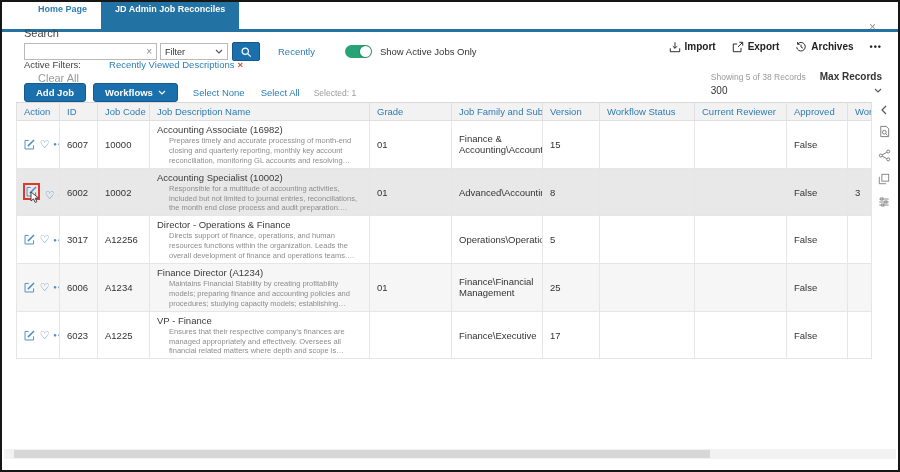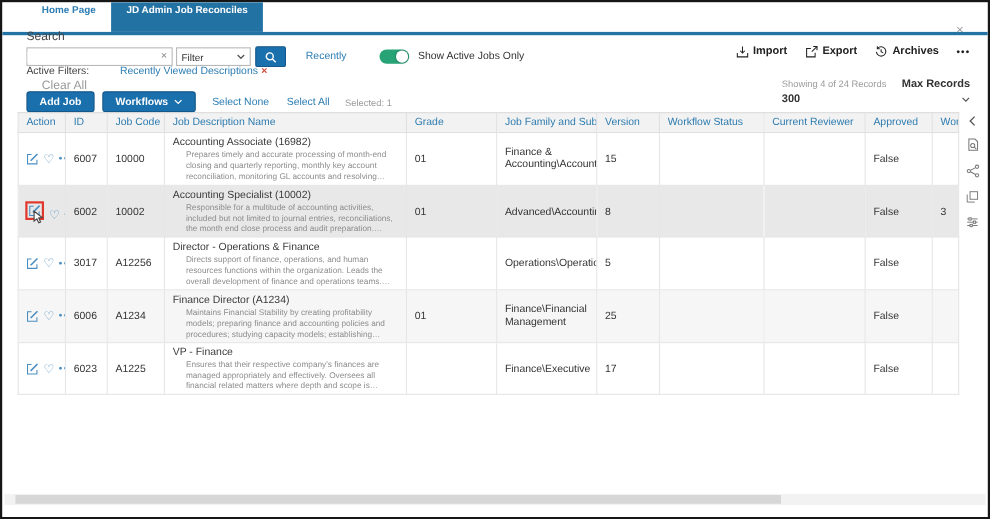--- a/index.html
+++ b/index.html
@@ -43,21 +43,21 @@
   .filters-label { font-size:9.5px; font-weight:normal; color:#444; }
   .filter-chip { margin-left:28px; font-size:9.5px; color:#2d7db3; cursor:default; }
   .chip-x { color:#d04a3a; font-weight:bold; margin-left:3px; cursor:pointer; }
   .clear-all { font-size:11px; color:#9a9a9a; margin:2px 0 0 14px; cursor:pointer; }
 
   
   .records-wrap { position:absolute; top:69px; right:16px; text-align:right; }
   .records-top { display:flex; align-items:baseline; gap:14px; justify-content:flex-end; }
   .showing-text { font-size:8.5px; color:#9a9a9a; }
   .max-label { font-size:10px; font-weight:bold; color:#333; }
-  .max-value { margin-top:3px; font-size:10px; color:#333; display:flex; align-items:center; gap:7px; justify-content:space-between; cursor:pointer;font-weight:bold; }
+  .max-value { margin-top:3px; font-size:10px; color:#333; display:flex; align-items:center; gap:7px; justify-content:space-between; cursor:pointer; }
 
   
   .bulk-row { position:absolute; top:81px; left:22px; display:flex; align-items:center; }
   .btn-blue { background:#1a6fad; color:#fff; font-size:9.5px; font-weight:bold; border:1px solid #15588a;
               border-radius:3px; padding:3px 11px; cursor:pointer; display:flex; align-items:center; gap:5px; }
   .btn-workflows { margin-left:7px; }
   .link { color:#2d7db3; font-size:9.5px; cursor:pointer; }
   .lnk-none { margin-left:15px; } .lnk-all { margin-left:16px; }
   .selected-count { font-size:8.5px; color:#9a9a9a; margin-left:14px; }
 
@@ -161,21 +161,21 @@
       <span class="filters-label">Active Filters:</span>
       <span class="filter-chip">
         <span>Recently Viewed Descriptions</span><span class="chip-x">×</span>
       </span>
     </div>
     <div class="clear-all">Clear All</div>
   </div>
 
   <div class="records-wrap">
     <div class="records-top">
-      <span class="showing-text">Showing 4 of 24 Records</span>
+      <span class="showing-text">Showing 5 of 38 Records</span>
       <span class="max-label">Max Records</span>
     </div>
     <div class="max-value">
       <span>300</span>
       <svg width="8" height="5" viewBox="0 0 8 5">
           <path d="M1 1l3 3 3-3" fill="none" stroke="#555" stroke-width="1.1"></path>
         </svg>
     </div>
   </div>
 

